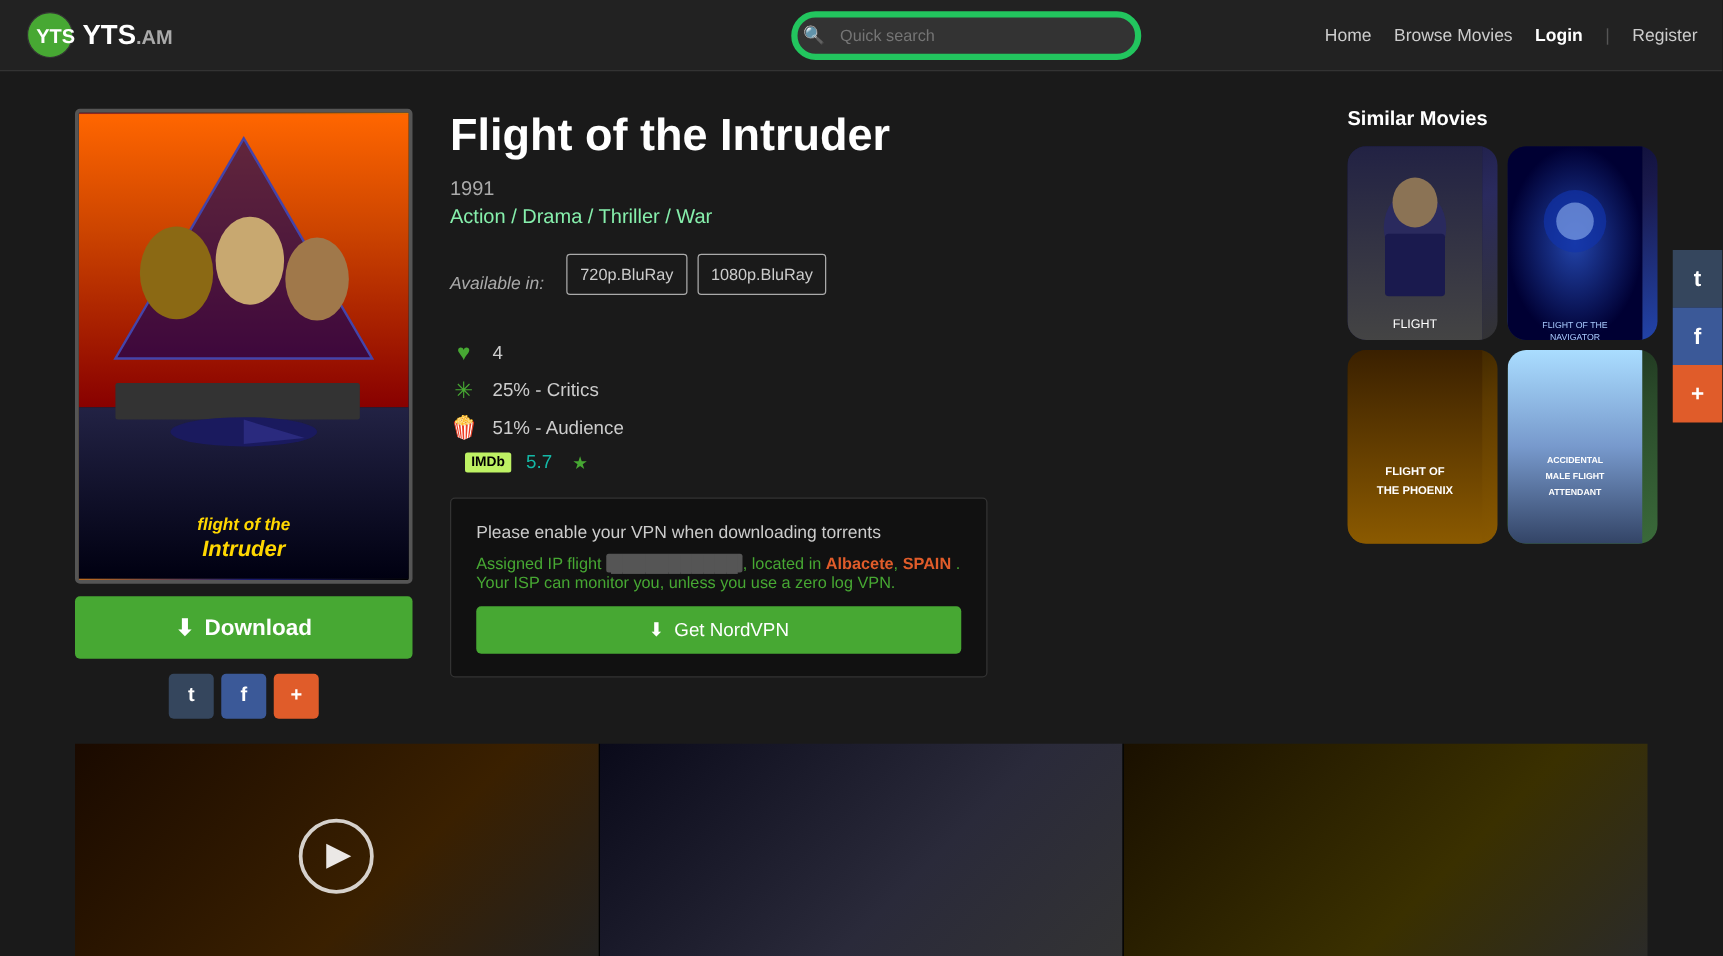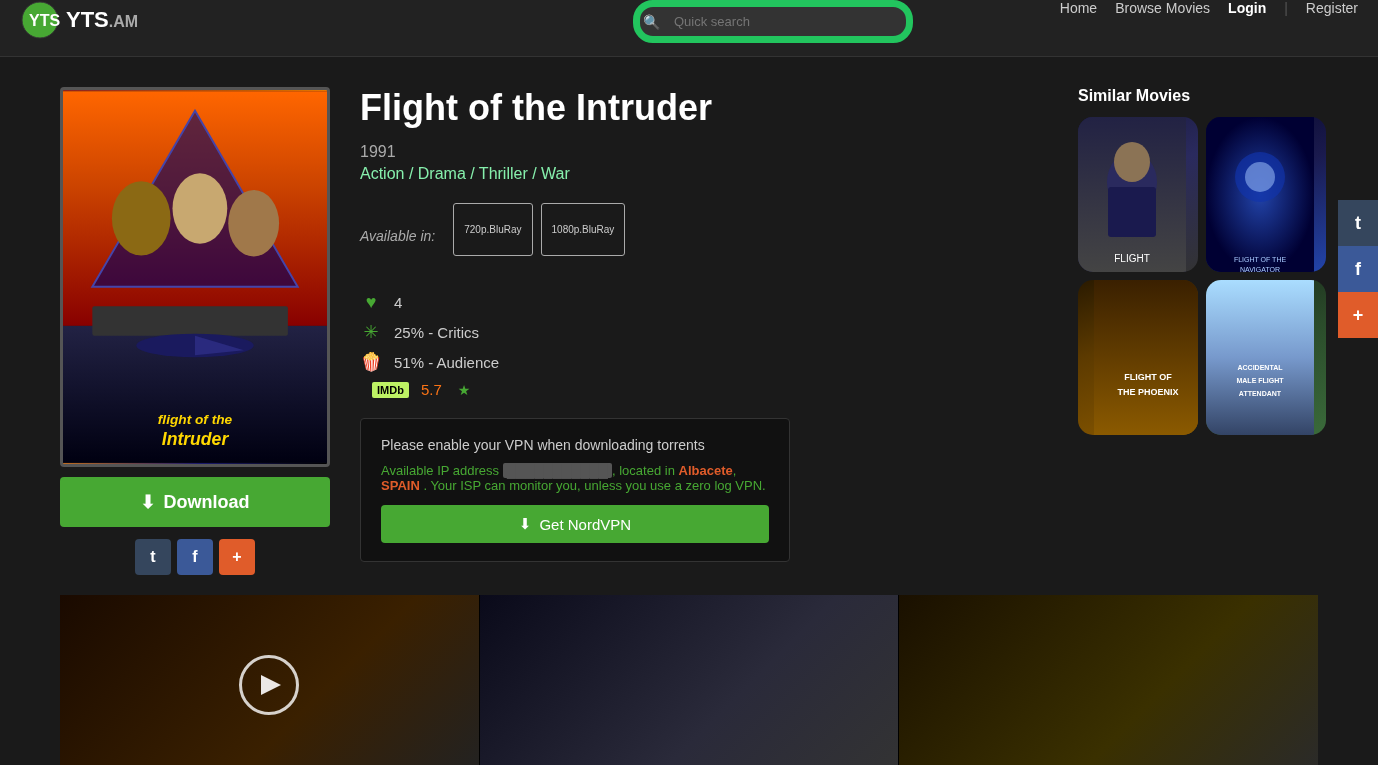--- a/index.html
+++ b/index.html
@@ -3,21 +3,21 @@
   <meta charset="utf-8">
   <style>
     * { margin: 0; padding: 0; box-sizing: border-box; }
     body { background: #1a1a1a; color: #ccc; font-family: Arial, sans-serif; font-size: 14px; min-width: 1378px; }
 
     
     header {
       background: #222;
       height: 57px;
       display: flex;
-      align-items: flex-start;
+      align-items: center;
       padding: 0 20px;
       position: relative;
       border-bottom: 1px solid #333;
     }
     .logo-area {
       display: flex;
       align-items: center;
       gap: 6px;
       margin-right: auto;
     }
@@ -27,21 +27,21 @@
     }
     .search-bar {
       position: absolute;
       left: 50%;
       transform: translateX(-20%);
       width: 280px;
     }
     .search-bar input {
       width: 100%;
       background: #333;
-      border: 7px solid #22c55e;
+      border: 5px solid #22c55e;
       border-radius: 20px;
       padding: 7px 14px 7px 34px;
       color: #ccc;
       font-size: 13px;
       outline: none;
     }
     .search-wrapper {
       position: relative;
     }
     .search-wrapper .search-icon-inner {
@@ -190,22 +190,22 @@
       margin-bottom: 8px;
     }
     .quality-badges {
       display: flex;
       gap: 8px;
       margin-bottom: 20px;
     }
     .quality-badge {
       border: 1px solid #aaa;
       border-radius: 3px;
-      padding: 20px 10px;
-      font-size: 10px;
+      padding: 8px 10px;
+      font-size: 13px;
       color: #ccc;
       cursor: pointer;
     }
 
     .ratings {
       display: flex;
       flex-direction: column;
       gap: 8px;
       margin-bottom: 20px;
     }
@@ -226,21 +226,21 @@
     .imdb-badge {
       background: #bef264;
       color: #000;
       font-weight: bold;
       font-size: 11px;
       padding: 2px 5px;
       border-radius: 2px;
       margin-left: 12px;
     }
     .imdb-score {
-      color: #f97316;
+      color: #14b8a6;
       font-size: 15px;
     }
     .star-icon { color: #47a833; margin-left: 4px; }
 
     
     .vpn-box {
       background: #111;
       border: 1px solid #333;
       border-radius: 4px;
       padding: 18px 20px;
@@ -300,21 +300,21 @@
     .similar-movie {
       width: 120px;
       height: 155px;
       border-radius: 15px;
       overflow: hidden;
       cursor: pointer;
       position: relative;
     }
     .sim-1 { background: linear-gradient(160deg, #1a1a3e 0%, #2a2a5e 40%, #333 100%); }
     .sim-2 { background: linear-gradient(160deg, #0a0a2e 0%, #1a1a4e 40%, #2244aa 100%); }
-    .sim-3 { background: linear-gradient(160deg, #2a1a00 0%, #5c3a00 40%, #8b5a00 100%); padding-left: 16px; }
+    .sim-3 { background: linear-gradient(160deg, #2a1a00 0%, #5c3a00 40%, #8b5a00 100%); }
     .sim-4 { background: linear-gradient(160deg, #1a2a1a 0%, #2a4a2a 40%, #3a6a3a 100%); }
 
     
     .screenshots-section {
       display: flex;
       gap: 0;
       margin-top: 20px;
       height: 180px;
     }
     .screenshot {
@@ -484,21 +484,21 @@
         <div class="rating-row">
           <span class="imdb-badge">IMDb</span>
           <span class="imdb-score">5.7</span>
           <span class="star-icon">★</span>
         </div>
       </div>
 
       <div class="vpn-box">
         <div class="vpn-warning">Please enable your VPN when downloading torrents</div>
         <div class="vpn-ip-line">
-          <span class="normal">Available IP address</span>
+          <span class="normal">Assigned IP flight</span>
           <span class="ip-hidden">███████████</span>,
           <span class="normal">located in</span>
           <span class="albacete">Albacete</span>,
           <span class="spain">SPAIN</span>
           <span class="normal">. Your ISP can monitor you, unless you use a zero log VPN.</span>
         </div>
         <button class="get-vpn-btn">
           <span>⬇</span>
           <span>Get NordVPN</span>
         </button>

